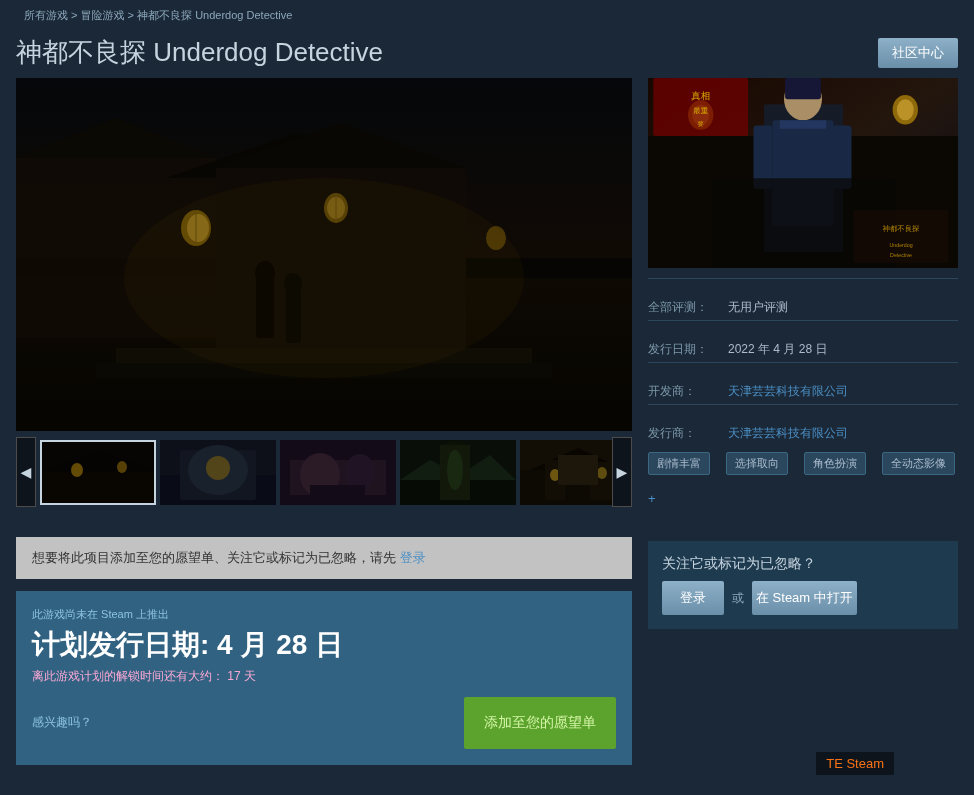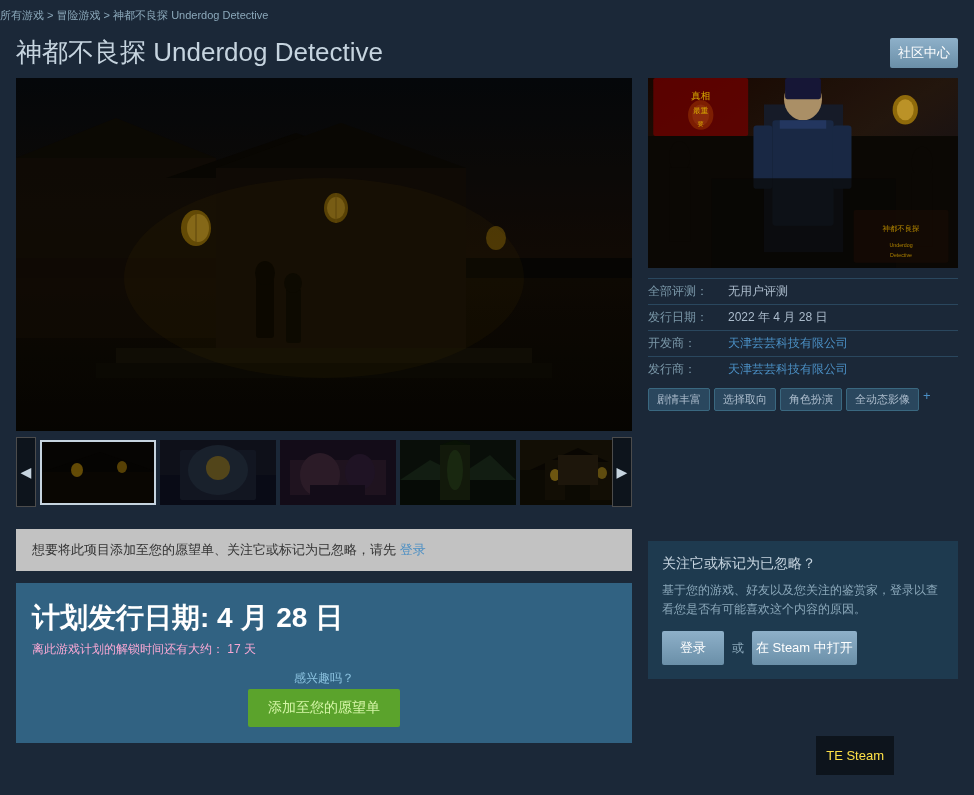--- a/index.html
+++ b/index.html
@@ -12,41 +12,42 @@
       width: 974px;
       overflow-x: hidden;
     }
 
     
     .breadcrumb-bar {
       background: #1b2838;
       padding: 8px 0;
       font-size: 11px;
       color: #8ba8ba;
+      margin-left: 24px;
     }
     .breadcrumb-bar a { color: #8ba8ba; text-decoration: none; }
 
     
     .page-header {
       background: #1b2838;
       padding: 4px 16px 8px 16px;
       display: flex;
       justify-content: space-between;
       align-items: center;
     }
     .page-title {
       font-size: 26px;
       color: #c6d4df;
       font-weight: normal;
     }
     .community-btn {
       background: linear-gradient(to bottom, #8eb0c9, #6a8fa8);
       color: #fff;
       border: none;
-      padding: 6px 8px;
+      padding: 6px 14px;
       font-size: 13px;
       cursor: pointer;
       border-radius: 2px;
     }
 
     
     .main-content {
       display: flex;
       gap: 16px;
       padding: 0 16px 16px 16px;
@@ -140,20 +141,21 @@
       justify-content: center;
       color: #fff;
       font-size: 12px;
     }
 
     
     .login-notice {
       background: #c2c2c2;
       color: #333;
       padding: 12px 16px;
+      margin-top: 8px;
       font-size: 13px;
     }
     .login-notice a { color: #4b8fc4; text-decoration: none; }
 
     
     .not-released-box {
       background: #316282;
       padding: 16px;
       margin-top: 12px;
     }
@@ -172,32 +174,31 @@
       font-size: 12px;
       color: #8cc3e0;
       margin-bottom: 12px;
     }
     .unlock-countdown span { color: #f9a8d4; }
     .wishlist-area {
       display: flex;
       align-items: center;
       justify-content: space-between;
       margin-top: 8px;
-      flex-direction: column;
     }
     .wishlist-desc {
       font-size: 12px;
       color: #8cc3e0;
     }
     .wishlist-desc p { margin-bottom: 2px; }
     .add-wishlist-btn {
       background: #5ba32c;
       color: #d4f5a6;
       border: none;
-      padding: 10px 20px;
+      padding: 17px 20px;
       font-size: 14px;
       cursor: pointer;
       border-radius: 2px;
       white-space: nowrap;
     }
 
     
     .right-col {
       flex: 1;
     }
@@ -224,21 +225,21 @@
     
     .info-table {
       width: 100%;
       font-size: 12px;
       margin-bottom: 10px;
     }
     .info-row {
       display: flex;
       margin-bottom: 4px;
       border-top: 1px solid #2a475e;
-      padding-top: 4px;
+      padding-top: 20px;
     }
     .info-label {
       color: #7b98a9;
       width: 80px;
       flex-shrink: 0;
     }
     .info-value { color: #acbccc; }
     .info-value a { color: #4b8fc4; text-decoration: none; }
     .info-value.no-review { color: #acbccc; }
 
@@ -248,21 +249,21 @@
       font-size: 11px;
     }
     .tags-label {
       color: #7b98a9;
       margin-bottom: 4px;
       font-size: 11px;
     }
     .tags-list {
       display: flex;
       flex-wrap: wrap;
-      gap: 4px;
+      gap: 16px;
       align-items: flex-start;
     }
     .tag {
       background: #2a475e;
       color: #acbccc;
       padding: 3px 8px;
       border-radius: 2px;
       cursor: pointer;
       font-size: 11px;
       border: 1px solid #3a6880;
@@ -336,22 +337,22 @@
     }
     .bottom-left { flex: 0 0 616px; }
     .bottom-right { flex: 1; }
 
     
     .te-steam-area {
       position: fixed;
       bottom: 20px;
       right: 80px;
       background: rgba(0,0,0,0.5);
-      color: #fde047;
-      padding: 12px 10px;
+      color: #f97316;
+      padding: 4px 10px;
       font-size: 13px;
     }
   </style>
 </head>
 <body>
 
 <div class="breadcrumb-bar">
   <a href="#">所有游戏</a>
   <span> &gt; </span>
   <a href="#">冒险游戏</a>
@@ -578,38 +579,38 @@
 
 <div class="bottom-section">
 
   <div class="bottom-left">
     <div class="login-notice">
       <span>想要将此项目添加至您的愿望单、关注它或标记为已忽略，请先</span>
       <a href="#">登录</a>
     </div>
 
     <div class="not-released-box">
+      <div class="not-released-label">此游戏尚未在 Steam 上推出</div>
       <div class="planned-date">计划发行日期: 4 月 28 日</div>
       <div class="unlock-countdown">
         <span>离此游戏计划的解锁时间还有大约：</span>
         <span>17 天</span>
       </div>
       <div class="wishlist-area">
         <div class="wishlist-desc">
           <p>感兴趣吗？</p>
         </div>
         <button class="add-wishlist-btn">添加至您的愿望单</button>
       </div>
     </div>
   </div>
 
   <div class="bottom-right">
     <div class="interest-box">
       <div class="interest-title">关注它或标记为已忽略？</div>
-      <p class="interest-desc">基于您的游戏、好友以及您关注的鉴赏家，登录以查看您是否有可能喜欢这个内容的原因。</p>
       <div class="interest-actions">
         <button class="login-btn2">登录</button>
         <span class="or-text">或</span>
         <button class="steam-open-btn">在 Steam 中打开</button>
       </div>
     </div>
   </div>
 
 </div>
 

